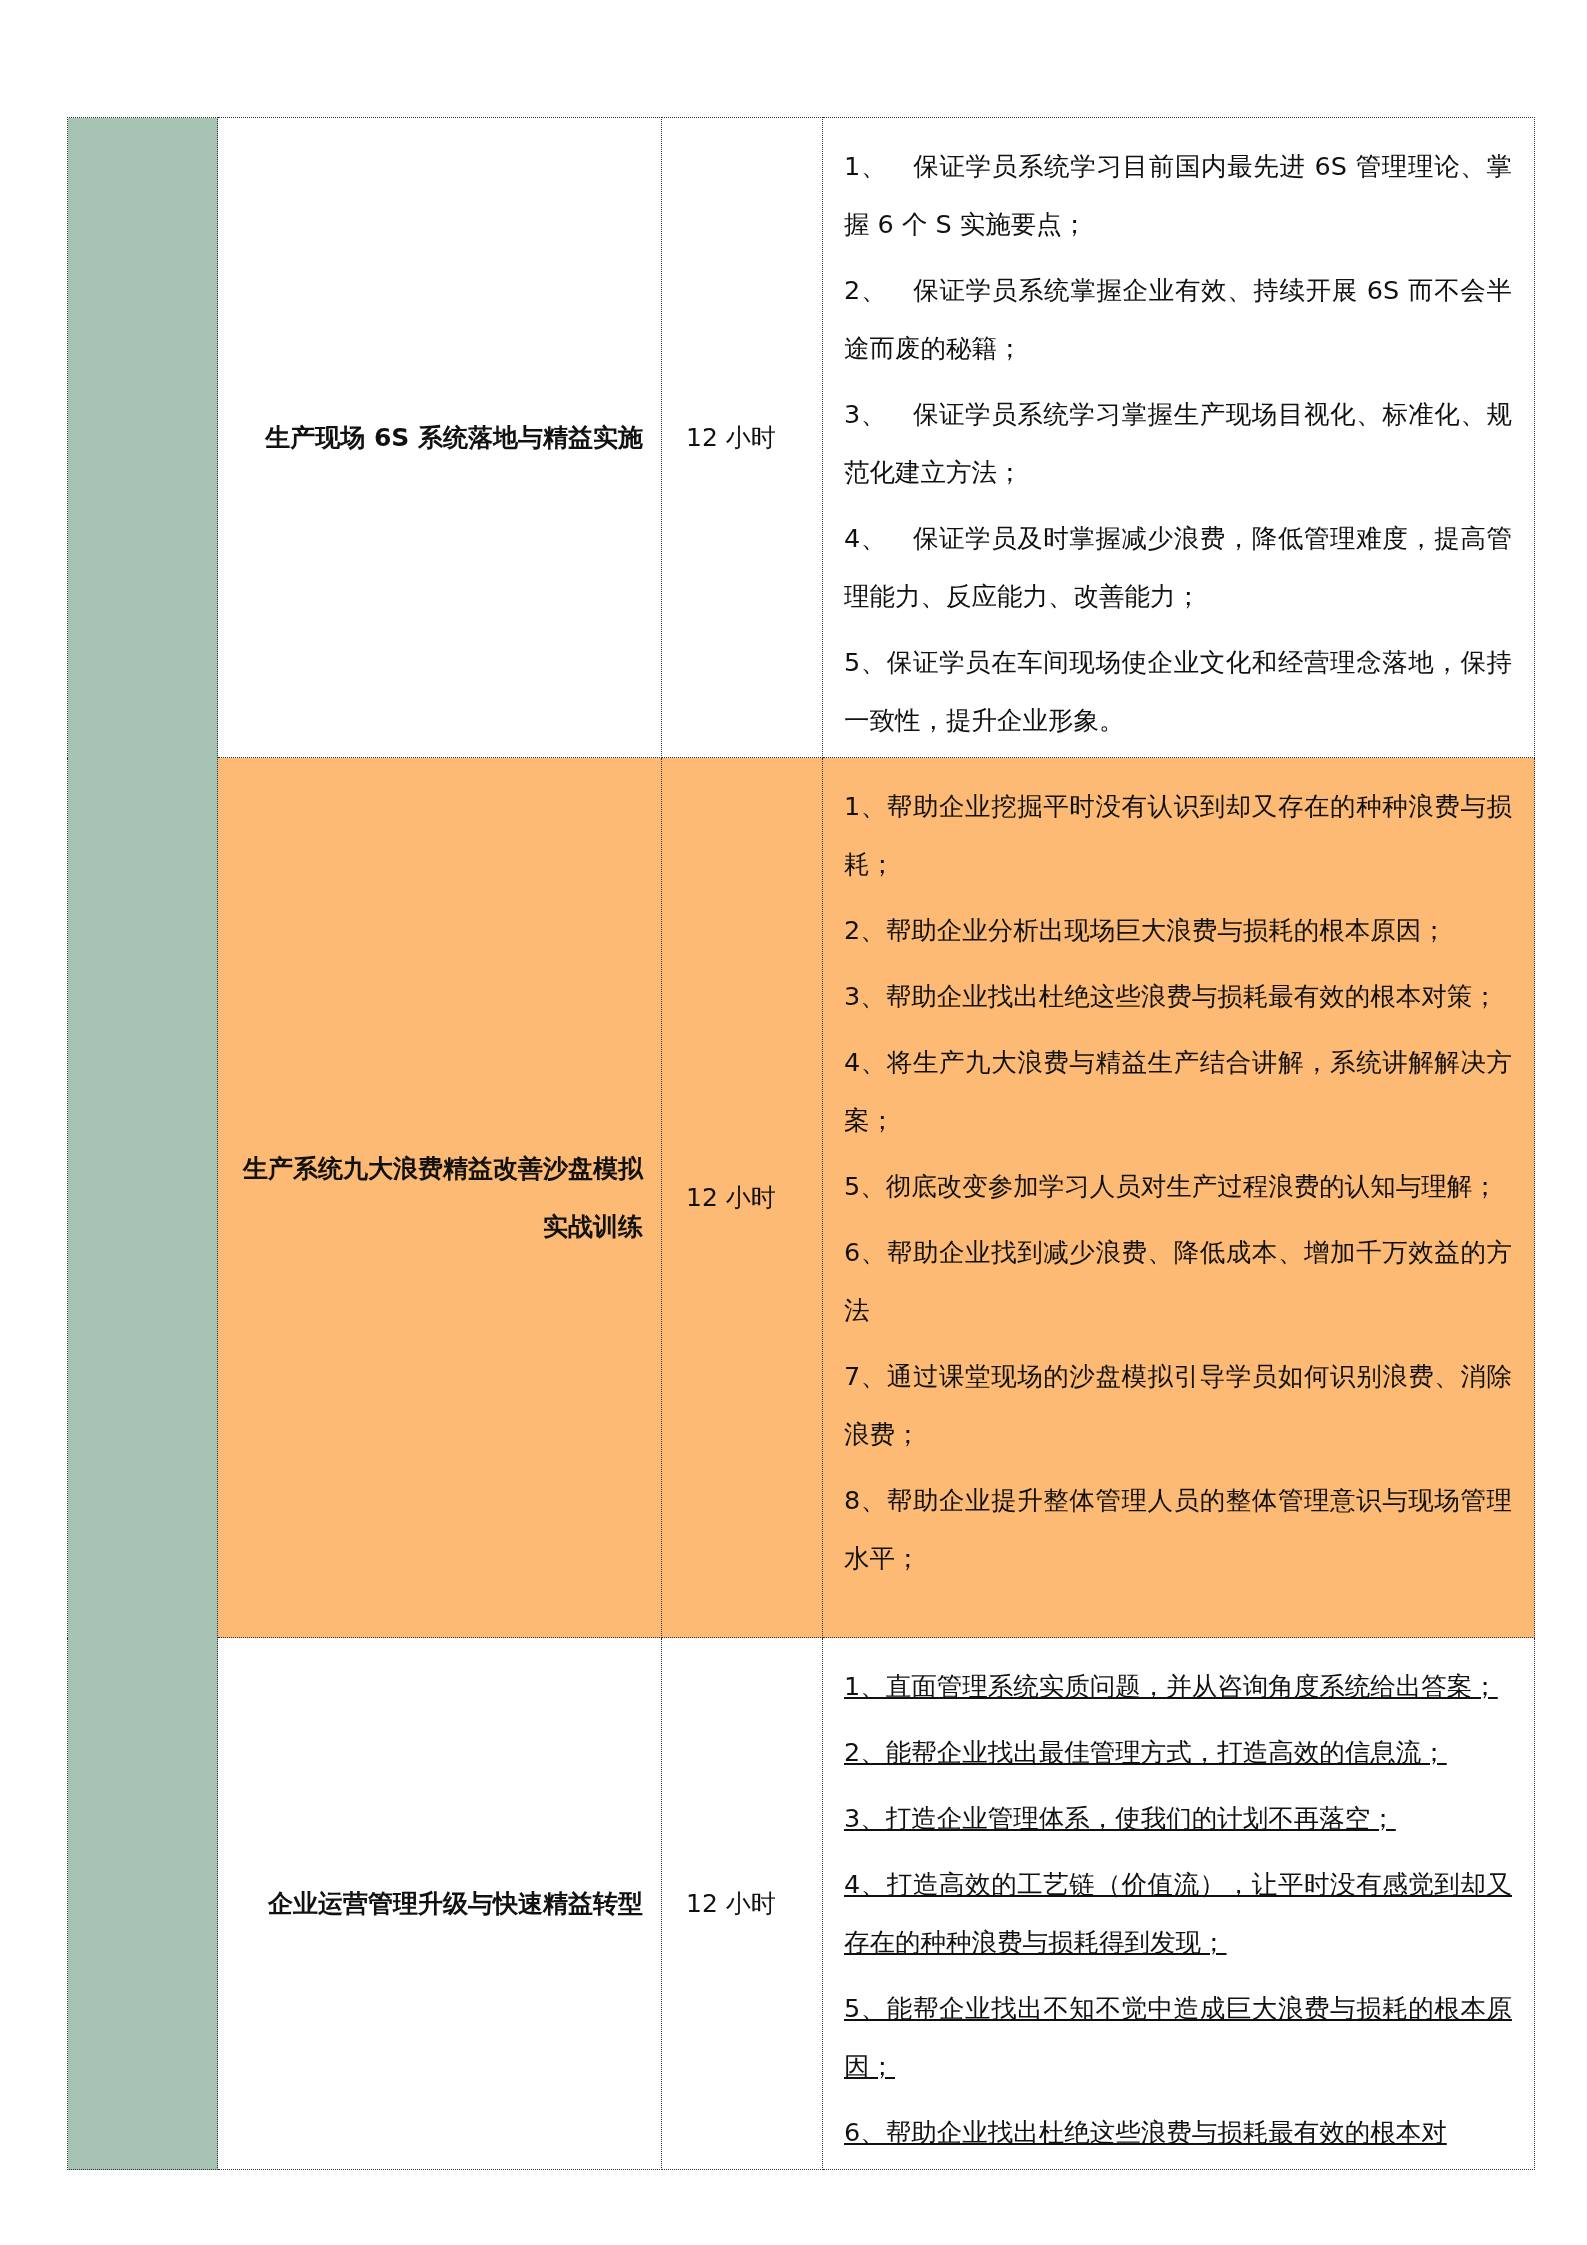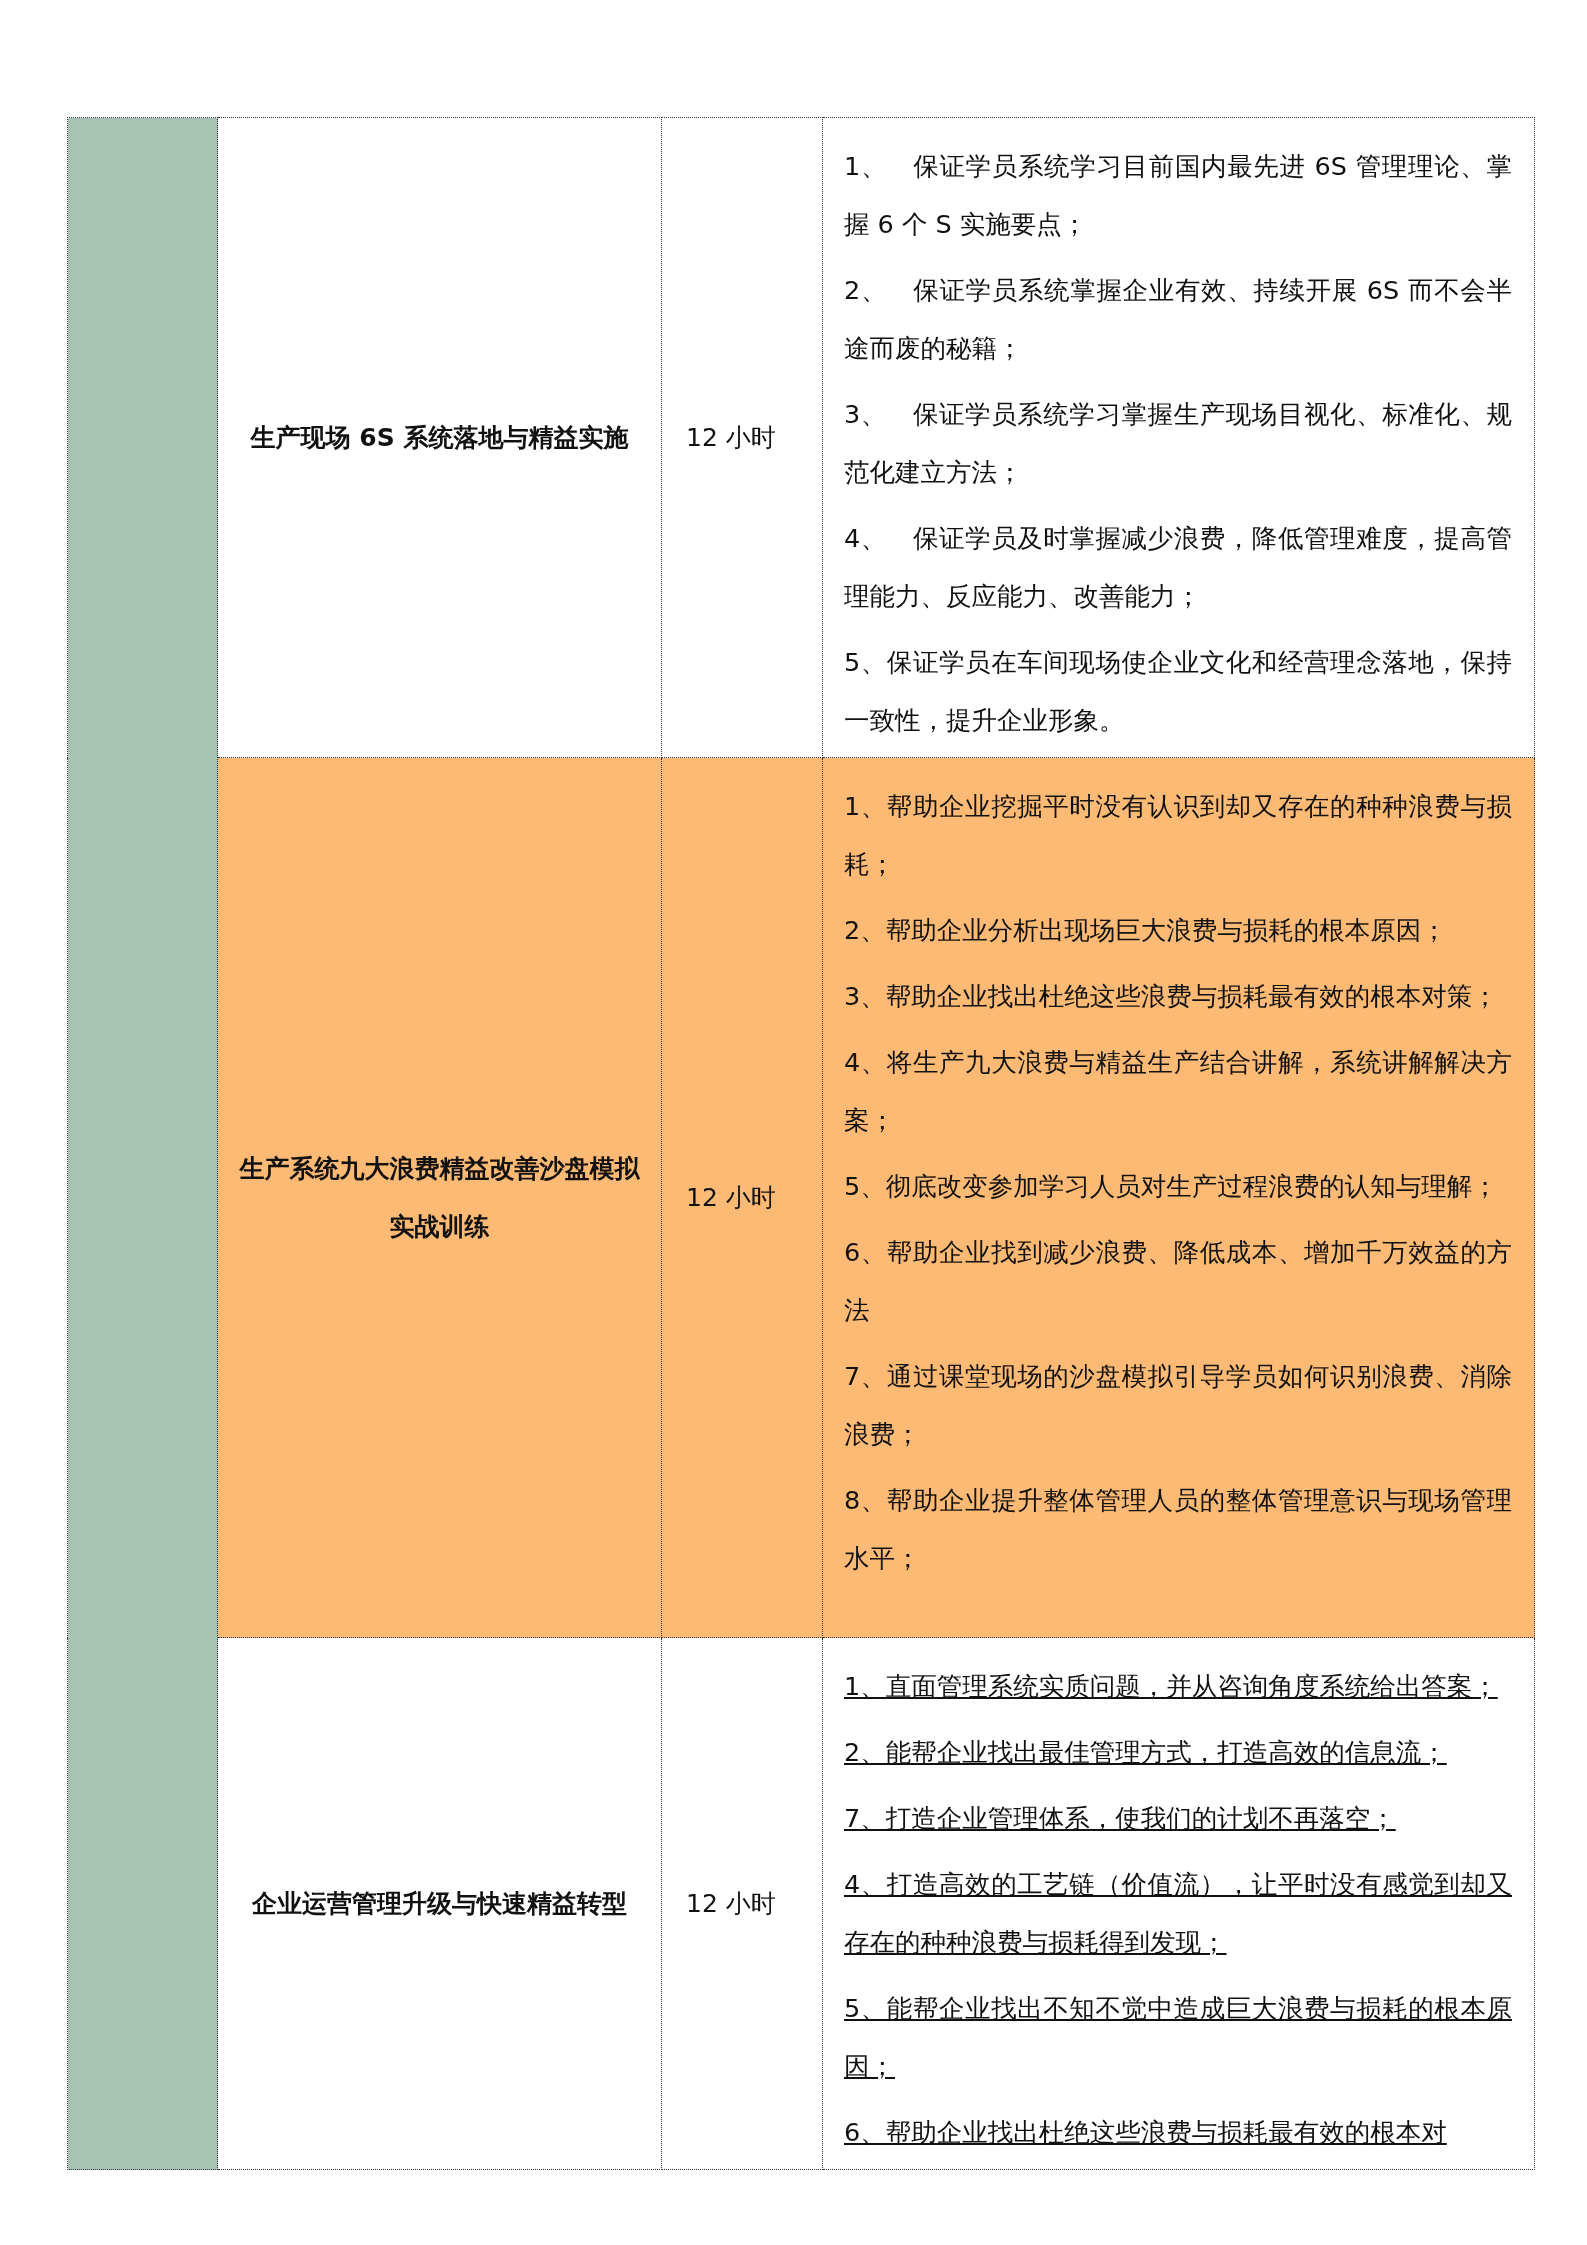--- a/index.html
+++ b/index.html
@@ -32,21 +32,21 @@
     .col-title { width: 444px; }
     .col-hours { width: 161px; }
     .col-desc { width: 712px; }
     .side-cell {
       background: #a6c3b3;
     }
     .row-green td.c {
       background: #fdba74;
     }
     .title-cell {
-      text-align: center;
+      text-align: right;
       font-weight: bold;
       font-size: 25px;
       line-height: 58px;
       padding: 0 18px !important;
     }
     .hours-cell {
       text-align: left;
       font-size: 25px;
       line-height: 58px;
       padding-left: 16px !important;
@@ -108,21 +108,21 @@
         <p>8、帮助企业提升整体管理人员的整体管理意识与现场管理水平；</p>
       </td>
     </tr>
     <tr class="row3">
       <td class="c title-cell">企业运营管理升级与快速精益转型</td>
       <td class="c hours-cell"><span style="transform: translateY(0);">12 小时</span></td>
       <td class="c desc-cell">
         <div class="desc-clip">
           <p>1、直面管理系统实质问题，并从咨询角度系统给出答案；</p>
           <p>2、能帮企业找出最佳管理方式，打造高效的信息流；</p>
-          <p>7、打造企业管理体系，使我们的计划不再落空；</p>
+          <p>3、打造企业管理体系，使我们的计划不再落空；</p>
           <p>4、打造高效的工艺链（价值流），让平时没有感觉到却又存在的种种浪费与损耗得到发现；</p>
           <p>5、能帮企业找出不知不觉中造成巨大浪费与损耗的根本原因；</p>
           <p>6、帮助企业找出杜绝这些浪费与损耗最有效的根本对</p>
         </div>
       </td>
     </tr>
   </tbody>
 </table>
 
 </body></html>

